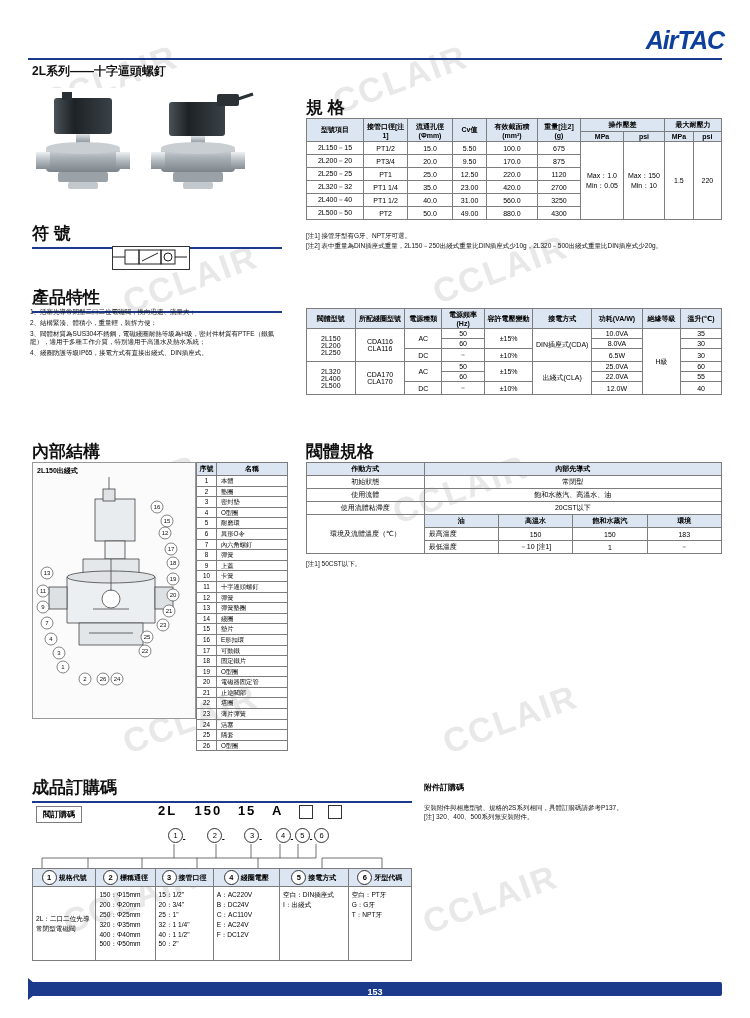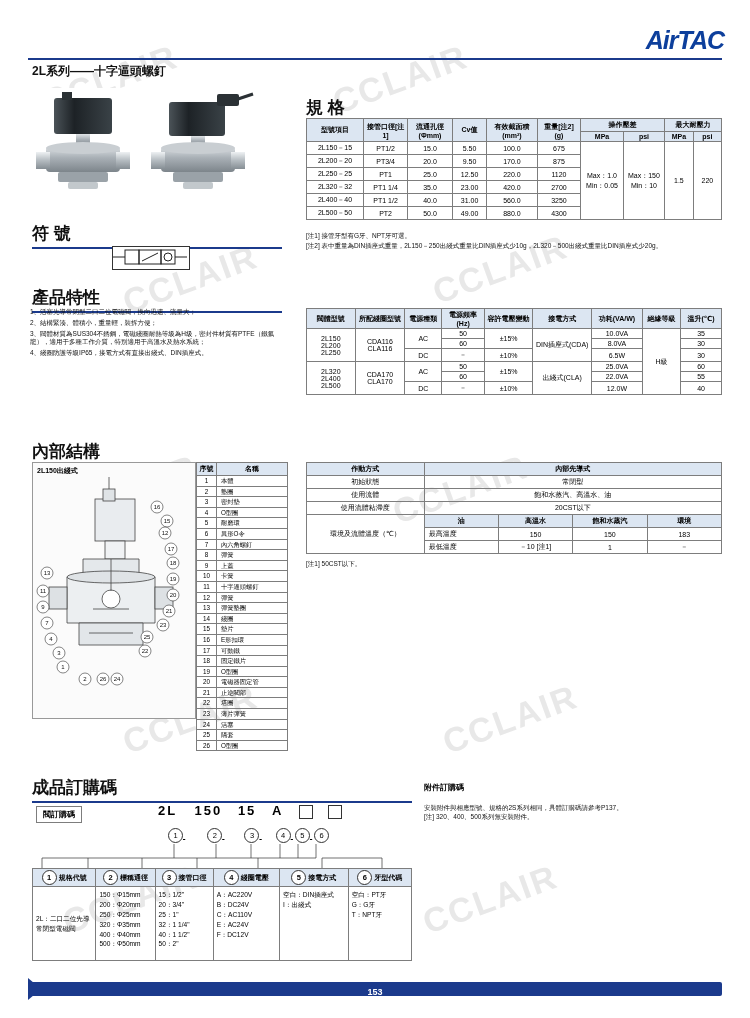--- a/index.html
+++ b/index.html
@@ -459,20 +459,21 @@
     <tr>
       <td>DC</td>
       <td>－</td>
       <td>±10%</td>
       <td>12.0W</td>
       <td>40</td>
     </tr>
   </tbody>
     </table>
 
+  <div class="sect" style="left:306px;top:440px;width:416px;">閥體規格</div>
   <table style="position:absolute;left:306px;top:462px;width:416px;">
     <tbody>
         <tr>
       <th style="width:120px">作動方式</th>
       <th colspan="4">內部先導式</th>
     </tr>
     <tr>
       <td>初始狀態</td>
       <td colspan="4">常閉型</td>
     </tr>

